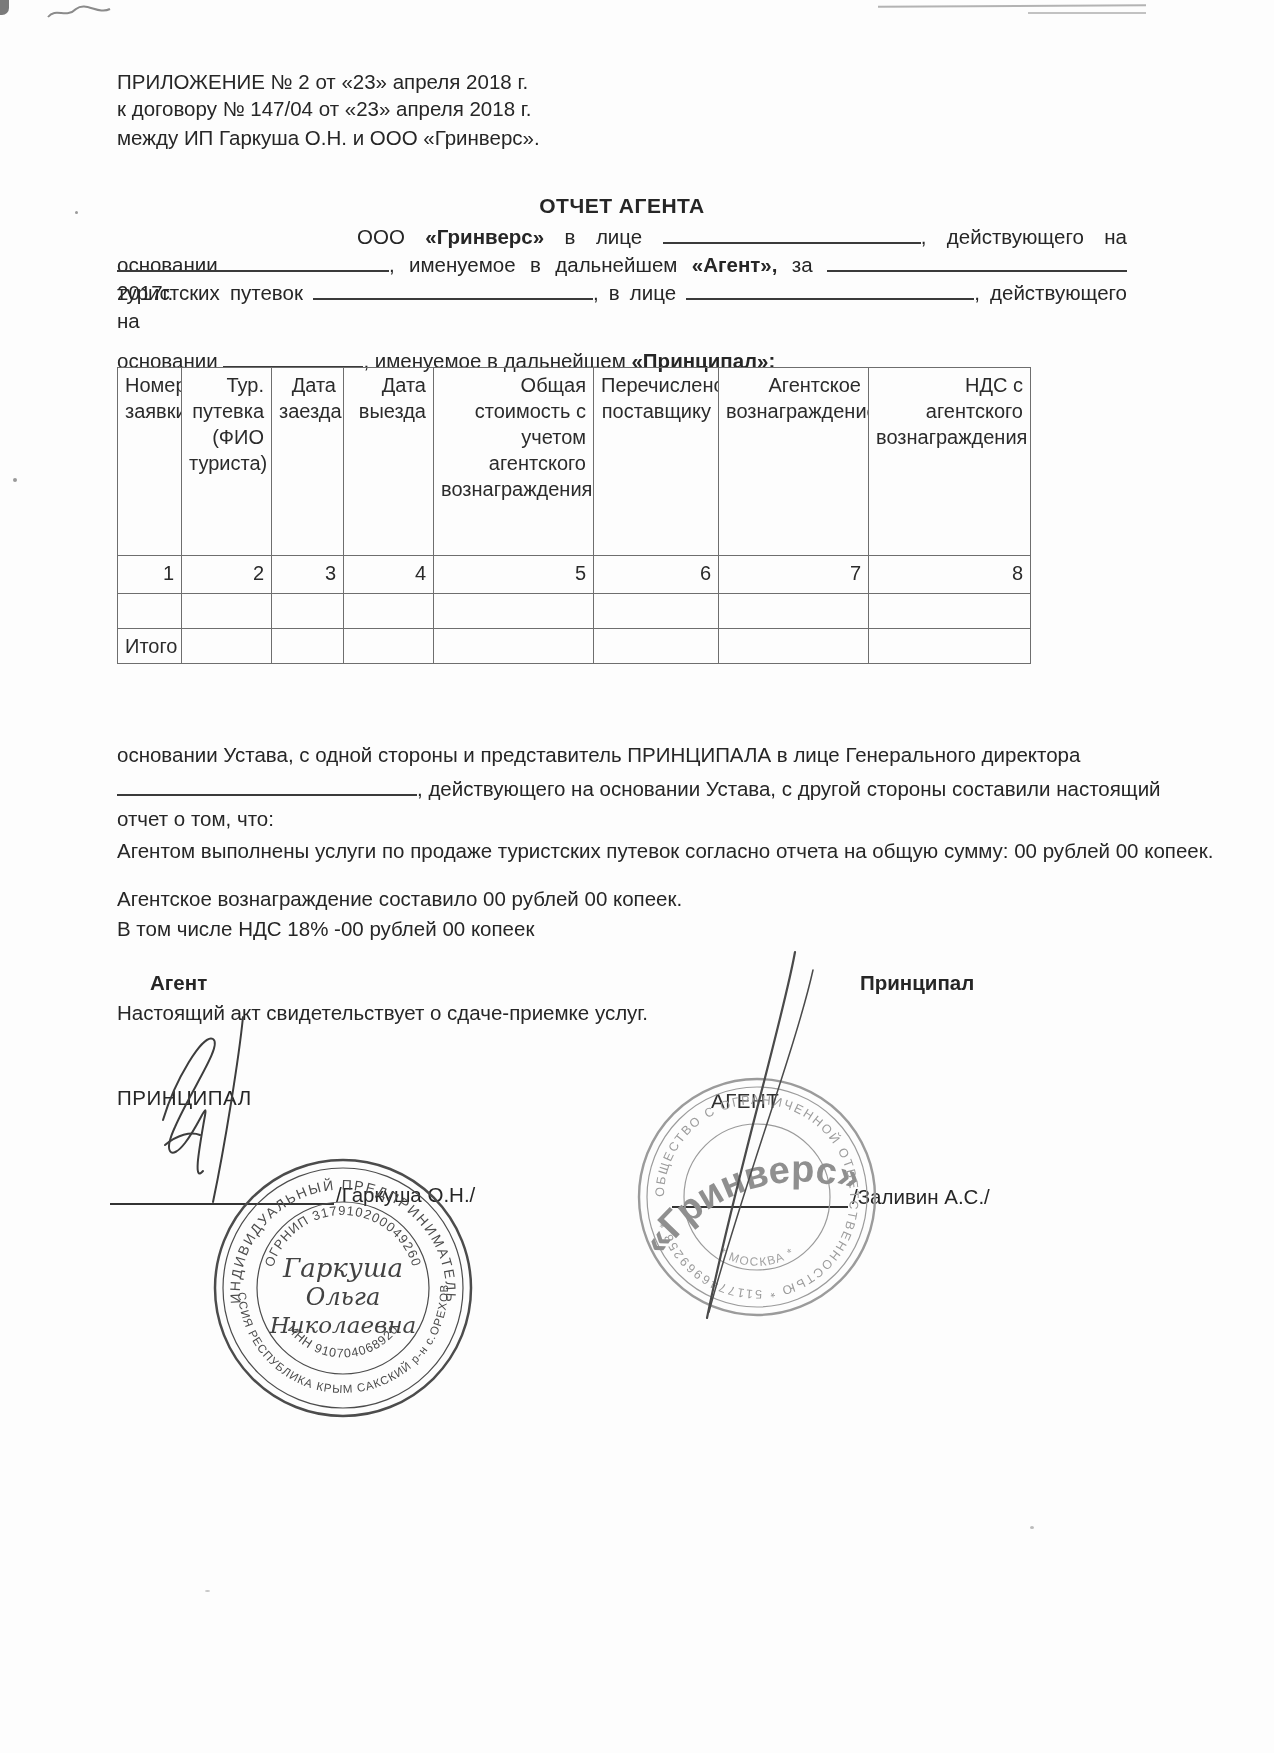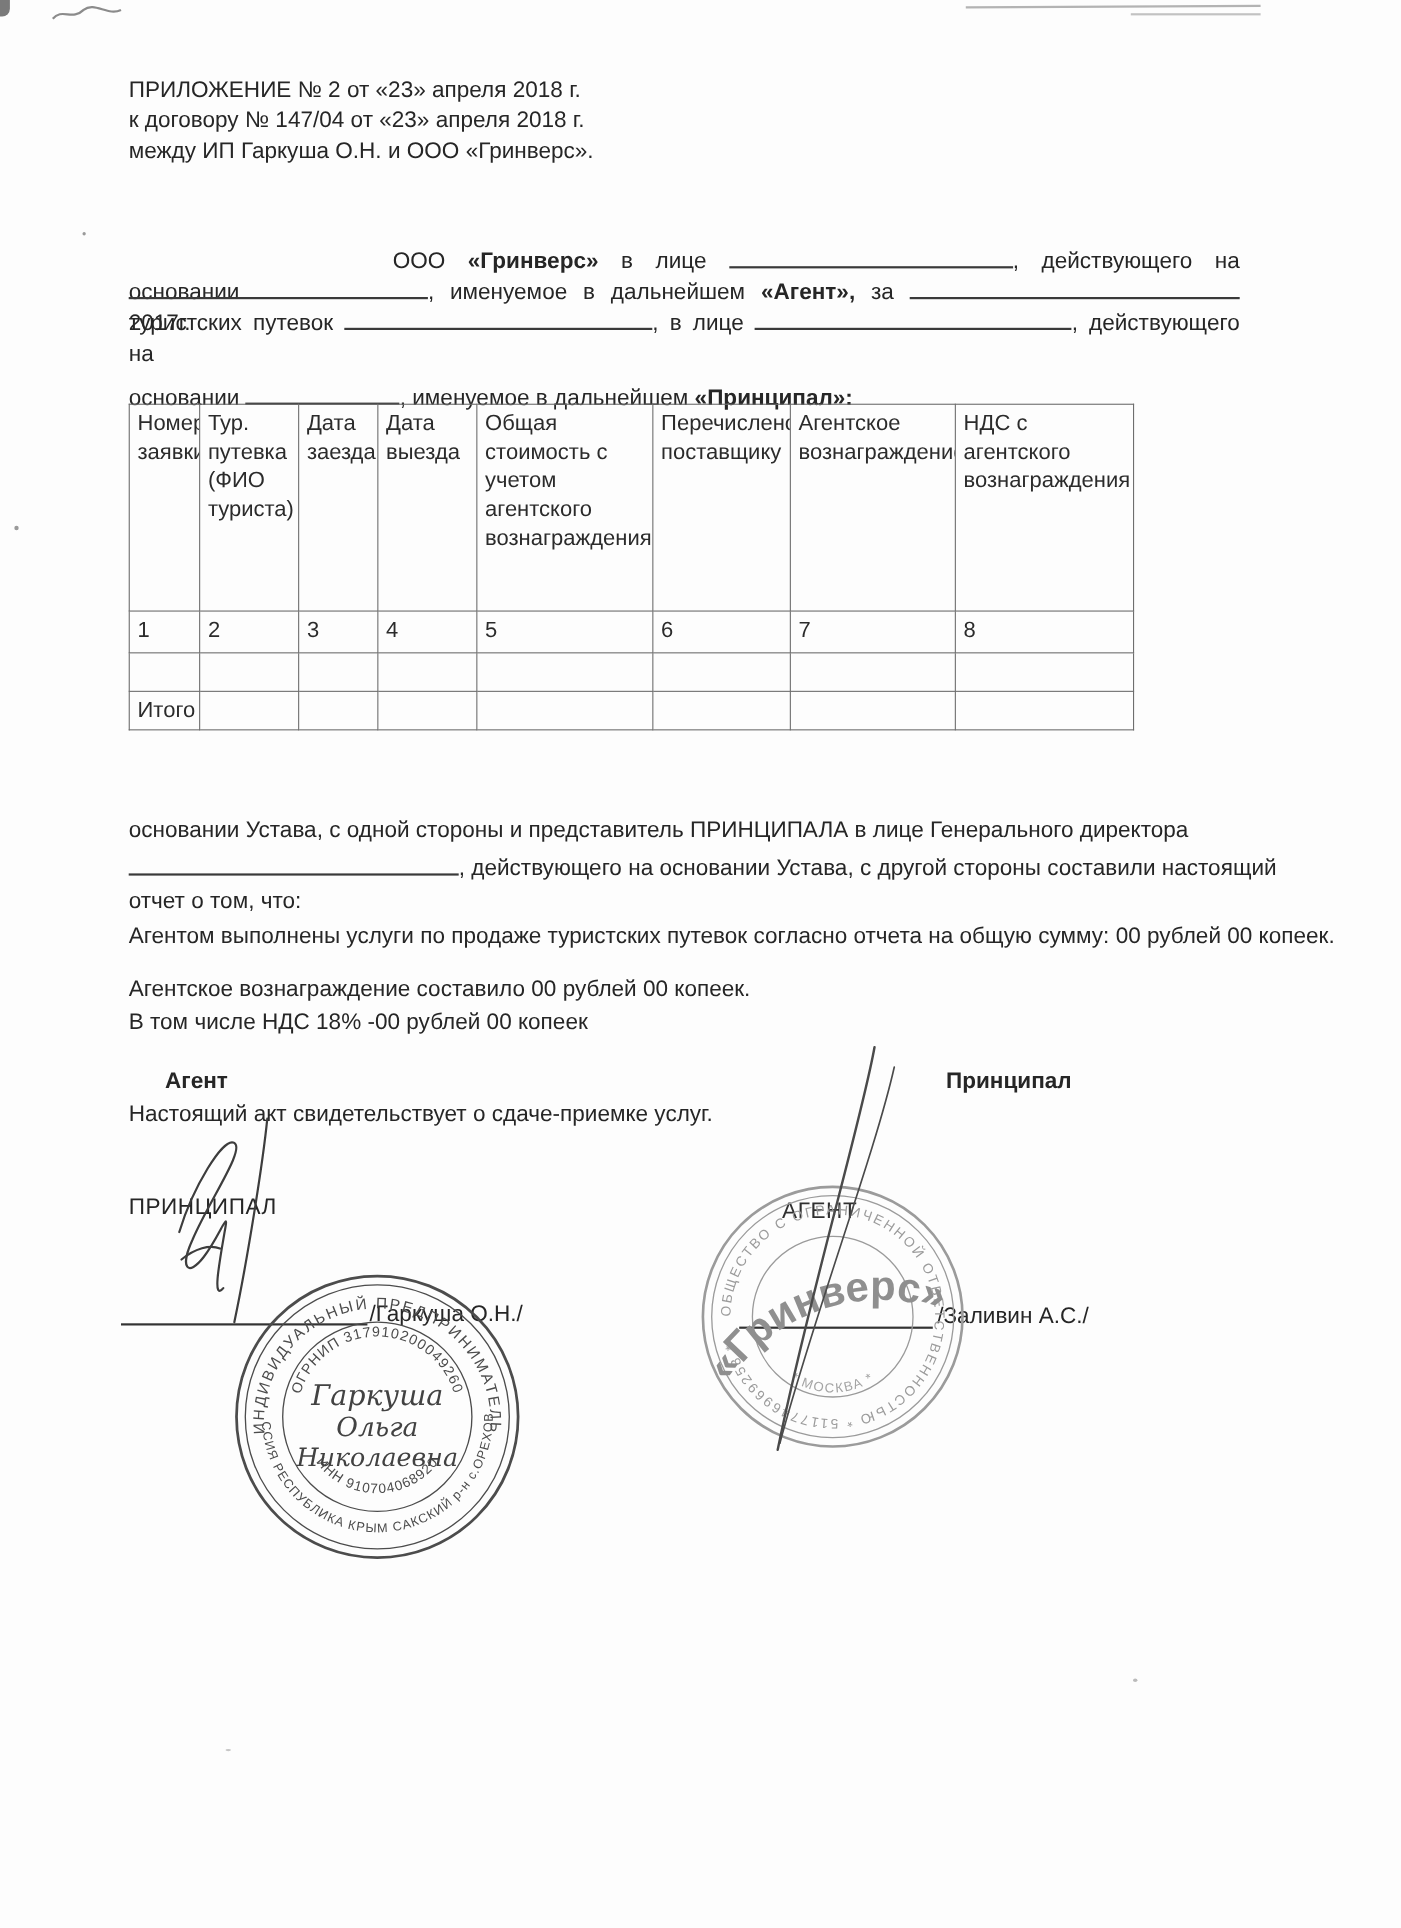--- a/index.html
+++ b/index.html
@@ -10,21 +10,21 @@
   .abs{position:absolute;}
   .txt{position:absolute;font-size:20.5px;line-height:27px;white-space:nowrap;}
   .b{font-weight:bold;}
   .iline{position:absolute;left:117px;width:1010px;font-size:20.5px;line-height:28px;}
   .just{text-align:justify;text-align-last:justify;}
   .blank{display:inline-block;border-bottom:2px solid #3a3a3a;height:1.02em;vertical-align:baseline;}
   .ind{display:inline-block;height:1px;}
   .title{position:absolute;left:117px;top:194px;width:1010px;text-align:center;
          font-size:21px;font-weight:bold;letter-spacing:.5px;}
   table.rep{position:absolute;left:117px;top:367px;width:913px;border-collapse:collapse;
-            table-layout:fixed;font-size:20px;color:#2b2b2b;}
+            table-layout:fixed;font-size:20px;color:#2b2b2b;text-align:right;}
   table.rep td{border:1px solid #6e6e6e;vertical-align:top;padding:4px 7px;line-height:26px;
                overflow:hidden;}
   .sigline{position:absolute;border-top:2px solid #333;height:0;}
   .stamp{position:absolute;}
   .artifact{position:absolute;background:#b3b3b3;}
   .dot{position:absolute;background:#9a9a9a;border-radius:50%;}
   svg{display:block;}
 </style>
 </head>
 <body>
@@ -39,20 +39,21 @@
   <div class="artifact" style="left:0;top:0;width:9px;height:15px;background:#7a7a7a;border-radius:0 0 7px 0;"></div>
   <div class="dot" style="left:13px;top:478px;width:4px;height:4px;"></div>
   <div class="dot" style="left:75px;top:211px;width:3px;height:3px;"></div>
   <div class="dot" style="left:1030px;top:1526px;width:4px;height:3px;background:#bbb;"></div>
   <div class="dot" style="left:205px;top:1590px;width:5px;height:2px;background:#c6c6c6;"></div>
 
   <div class="txt" style="left:117px;top:68px;">ПРИЛОЖЕНИЕ № 2 от  «23» апреля  2018 г.</div>
   <div class="txt" style="left:117px;top:95px;">к договору № 147/04 от  «23» апреля  2018 г.</div>
   <div class="txt" style="left:117px;top:124px;">между ИП Гаркуша О.Н. и ООО «Гринверс».</div>
 
+  <div class="title">ОТЧЕТ АГЕНТА</div>
 
   <div class="iline just" style="top:221px;"><span class="ind" style="width:240px;"></span><span>ООО</span> <span class="b">«Гринверс»</span> <span>в лице</span> <span class="blank" style="width:258px;"></span><span>, действующего на основании</span></div>
 
   <div class="iline just" style="top:249px;"><span class="blank" style="width:272px;"></span><span>, именуемое в дальнейшем</span> <span class="b">«Агент»,</span> <span>за</span> <span class="blank" style="width:300px;"></span><span>2017г.</span></div>
 
   <div class="iline just" style="top:277px;"><span>туристских путевок</span> <span class="blank" style="width:280px;"></span><span>, в лице</span> <span class="blank" style="width:288px;"></span><span>, действующего на</span></div>
 
   <div class="iline" style="top:305px;margin-top:40px;"><span>основании</span> <span class="blank" style="width:140px;"></span><span>, именуемое в дальнейшем</span> <span class="b">«Принципал»:</span></div>
 
   <table class="rep">

